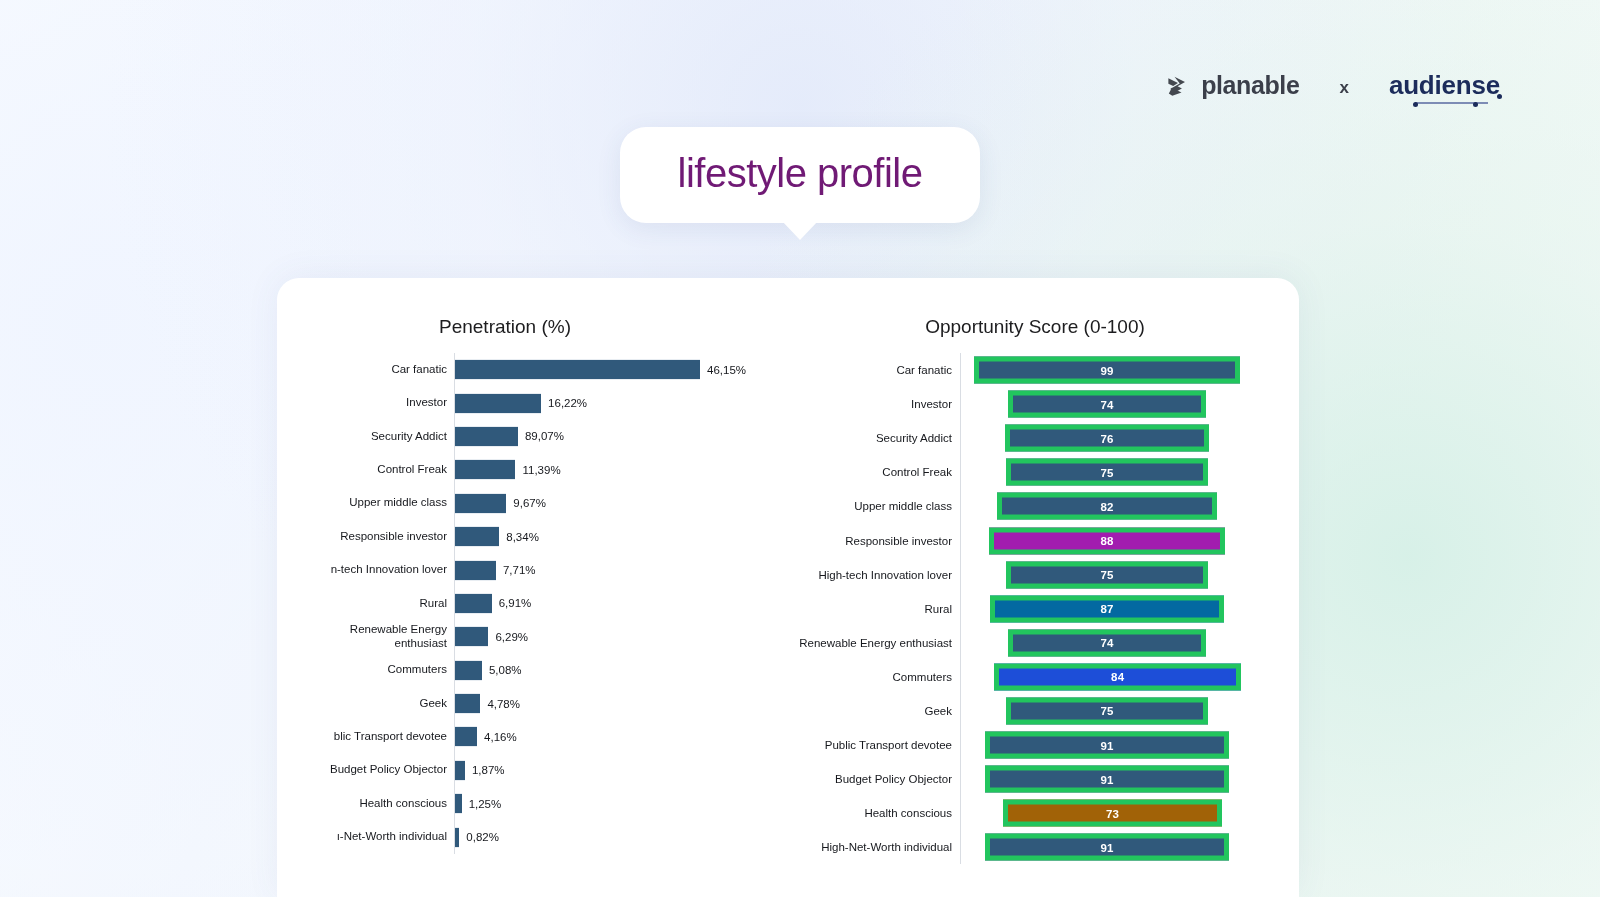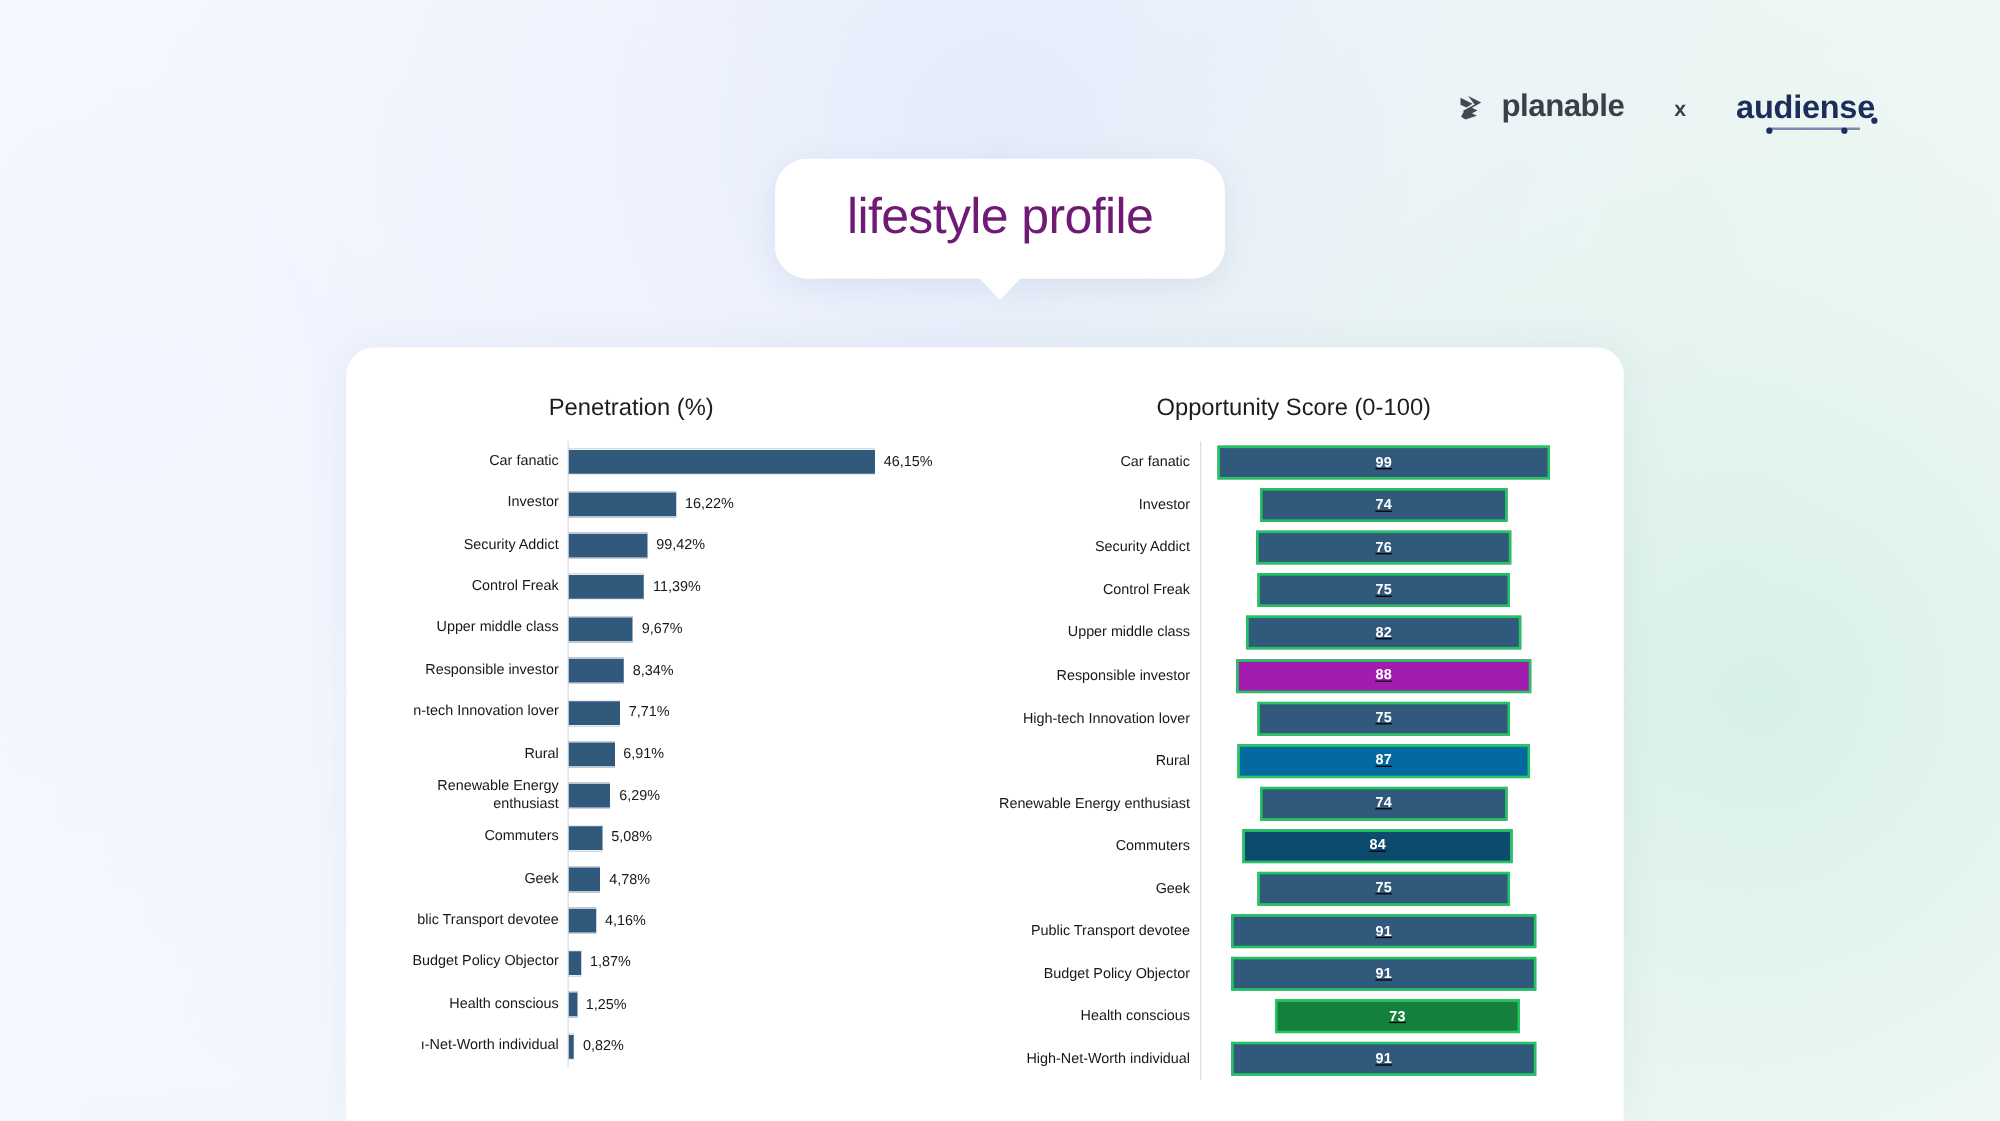--- a/index.html
+++ b/index.html
@@ -132,22 +132,22 @@
     font-size: 11.5px; color: #16181d; white-space: nowrap;
   }
   .axis-right {
     position: absolute; left: 191px; top: 0; bottom: 0;
     width: 1px; background: #d9dde3;
   }
   .track-right { position: relative; flex: 1; height: 100%; }
   .bar-right {
     position: absolute; top: 50%; transform: translateY(-50%);
     height: 27px; background: #30597b;
-    border: 2px solid #22c55e;
-    display: flex; align-items: center; justify-content: center; text-decoration: underline;
+    border: 5px solid #22c55e;
+    display: flex; align-items: center; justify-content: center;
   }
   .val-right {
     font-size: 11.5px; font-weight: 700; color: #ffffff; letter-spacing: .2px;
   }
 </style>
 </head>
 <body>
 
 <div class="brandbar">
   <div class="planable-logo">
@@ -188,21 +188,21 @@
             <div class="val-left">46,15%</div>
           </div>
           <div class="row">
             <div class="lbl-left">Investor</div>
             <div class="bar-left" style="width: 86.1083px; background: rgb(48, 89, 123);"></div>
             <div class="val-left">16,22%</div>
           </div>
           <div class="row">
             <div class="lbl-left">Security Addict</div>
             <div class="bar-left" style="width: 62.9621px; background: rgb(48, 89, 123);"></div>
-            <div class="val-left">99,42%</div>
+            <div class="val-left">89,07%</div>
           </div>
           <div class="row">
             <div class="lbl-left">Control Freak</div>
             <div class="bar-left" style="width: 60.467px; background: rgb(48, 89, 123);"></div>
             <div class="val-left">11,39%</div>
           </div>
           <div class="row">
             <div class="lbl-left">Upper middle class</div>
             <div class="bar-left" style="width: 51.3359px; background: rgb(48, 89, 123);"></div>
             <div class="val-left">9,67%</div>
@@ -333,21 +333,21 @@
             <div class="lbl-right">Renewable Energy enthusiast</div>
             <div class="track-right">
               <div class="bar-right" style="width: 198.828px; left: 46.5859px; background: rgb(48, 89, 123);">
                 <span class="val-right" style="color: rgb(255, 255, 255);">74</span>
               </div>
             </div>
           </div>
           <div class="row">
             <div class="lbl-right">Commuters</div>
             <div class="track-right">
-              <div class="bar-right" style="width: 216px; left: 33.1515px; background: #0c4a6e;">
+              <div class="bar-right" style="width: 247px; left: 33.1515px; background: #1d4ed8;">
                 <span class="val-right" style="color: rgb(255, 255, 255);">84</span>
               </div>
             </div>
           </div>
           <div class="row">
             <div class="lbl-right">Geek</div>
             <div class="track-right">
               <div class="bar-right" style="width: 201.515px; left: 45.2424px; background: rgb(48, 89, 123);">
                 <span class="val-right" style="color: rgb(255, 255, 255);">75</span>
               </div>
@@ -365,21 +365,21 @@
             <div class="lbl-right">Budget Policy Objector</div>
             <div class="track-right">
               <div class="bar-right" style="width: 244.505px; left: 23.7475px; background: rgb(48, 89, 123);">
                 <span class="val-right" style="color: rgb(255, 255, 255);">91</span>
               </div>
             </div>
           </div>
           <div class="row">
             <div class="lbl-right">Health conscious</div>
             <div class="track-right">
-              <div class="bar-right" style="width: 196px; left: 59px; background: #15803d;">
+              <div class="bar-right" style="width: 219px; left: 42px; background: #a16207;">
                 <span class="val-right" style="color: rgb(255, 255, 255);">73</span>
               </div>
             </div>
           </div>
           <div class="row">
             <div class="lbl-right">High-Net-Worth individual</div>
             <div class="track-right">
               <div class="bar-right" style="width: 244.505px; left: 23.7475px; background: rgb(48, 89, 123);">
                 <span class="val-right" style="color: rgb(255, 255, 255);">91</span>
               </div>

